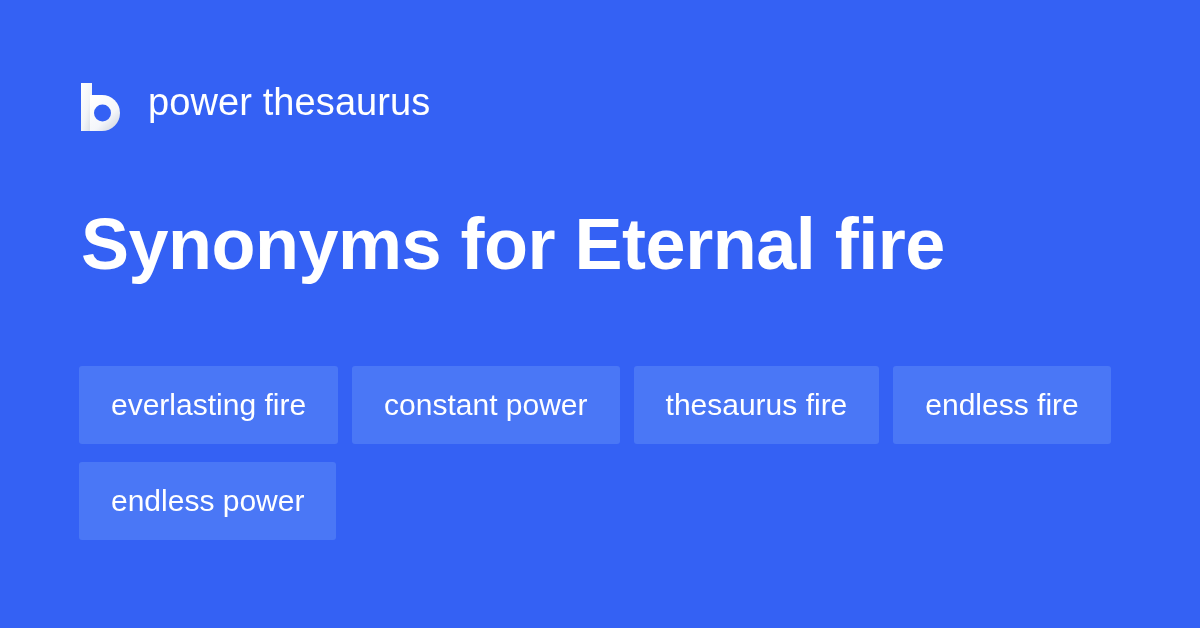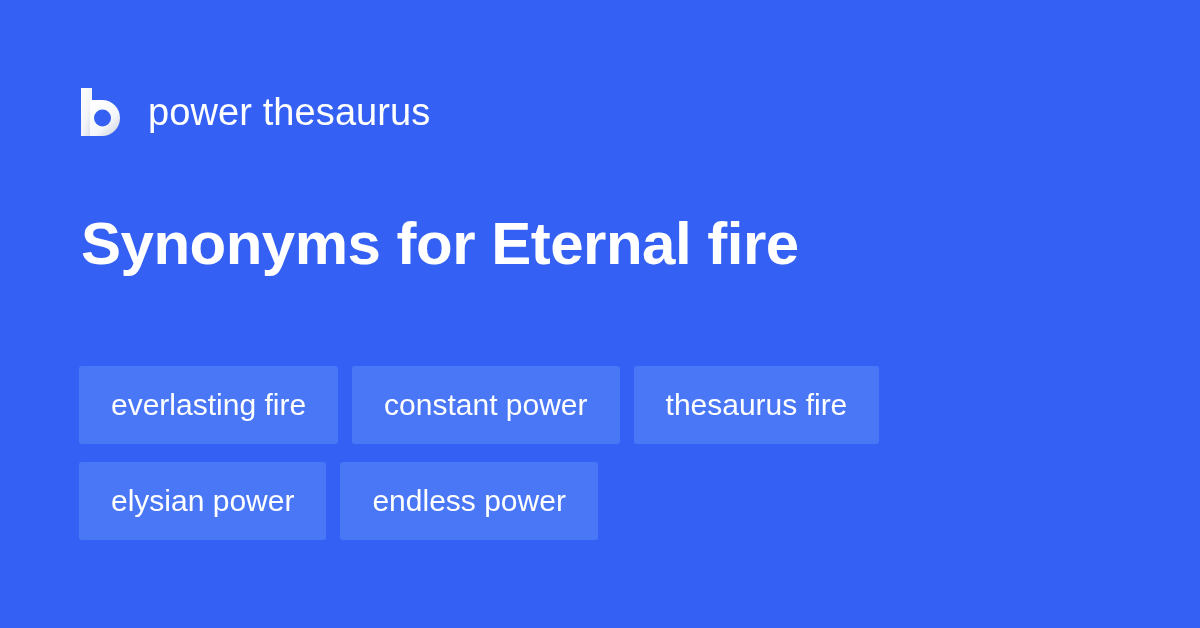--- a/index.html
+++ b/index.html
@@ -23,21 +23,21 @@
     height: 628px;
     background: #3461f4;
   }
 
   
   .brand {
     position: absolute;
     left: 81px;
     top: 83px;
     display: flex;
-    align-items: center;
+    align-items: flex-start;
     gap: 23px;
     height: 58px;
   }
 
   .brand-mark {
     width: 44px;
     height: 48px;
     display: block;
     flex: none;
   }
@@ -50,21 +50,21 @@
     letter-spacing: 0.1px;
     white-space: nowrap;
   }
 
   
   .headline {
     position: absolute;
     left: 81px;
     top: 196px;
     width: 1040px;
-    font-size: 60px;
+    font-size: 72px;
     font-weight: 700;
     line-height: 96px;
     letter-spacing: -0.5px;
     color: #ffffff;
     white-space: nowrap;
   }
 
   
   .chips {
     position: absolute;
@@ -124,17 +124,17 @@
     </svg>
     <span class="brand-name">power thesaurus</span>
   </div>
 
   <h1 class="headline">Synonyms for Eternal fire</h1>
 
   <div class="chips">
     <span class="chip">everlasting fire</span>
     <span class="chip">constant power</span>
     <span class="chip">thesaurus fire</span>
-    <span class="chip">elysian power</span>
+    <span class="chip">endless fire</span>
     <span class="chip">endless power</span>
   </div>
 
 </div>
 
 </body></html>

